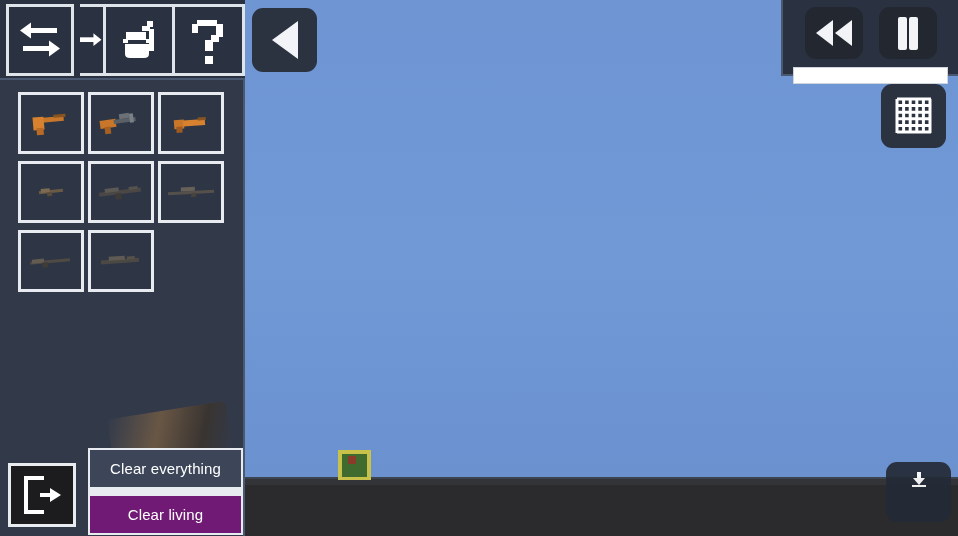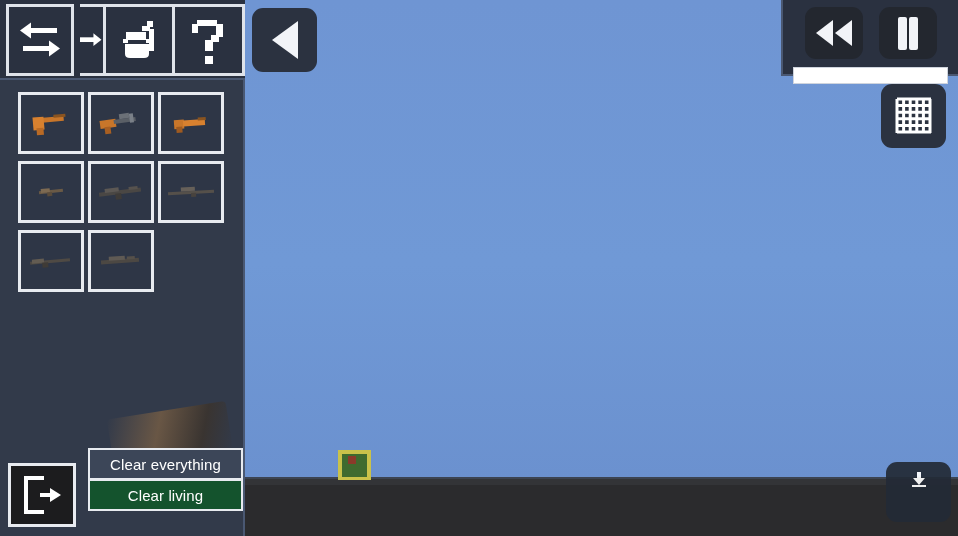--- a/index.html
+++ b/index.html
@@ -108,27 +108,27 @@
   }
 
   
   .clear-stack {
     position:absolute; left:88px; top:448px;
     width:155px;
     border:2px solid #e8ebf0;
     background:#e8ebf0;
   }
   .clear-btn {
-    height:28px; width:100%;
+    height:37px; width:100%;
     display:flex; align-items:center; justify-content:center;
     color:#ffffff; font-size:15px;
     letter-spacing:.1px;
   }
   .clear-btn.a { background:#3c4658; }
-  .clear-btn.b { background:#14532d; margin-top:3px; }
+  .clear-btn.b { background:#701a75; margin-top:9px; }
 
   
   .back-btn {
     position:absolute; left:252px; top:8px;
     width:65px; height:64px;
     background:#2b3240; border-radius:11px;
     display:flex; align-items:center; justify-content:center;
   }
   .tri-left {
     width:0; height:0;

